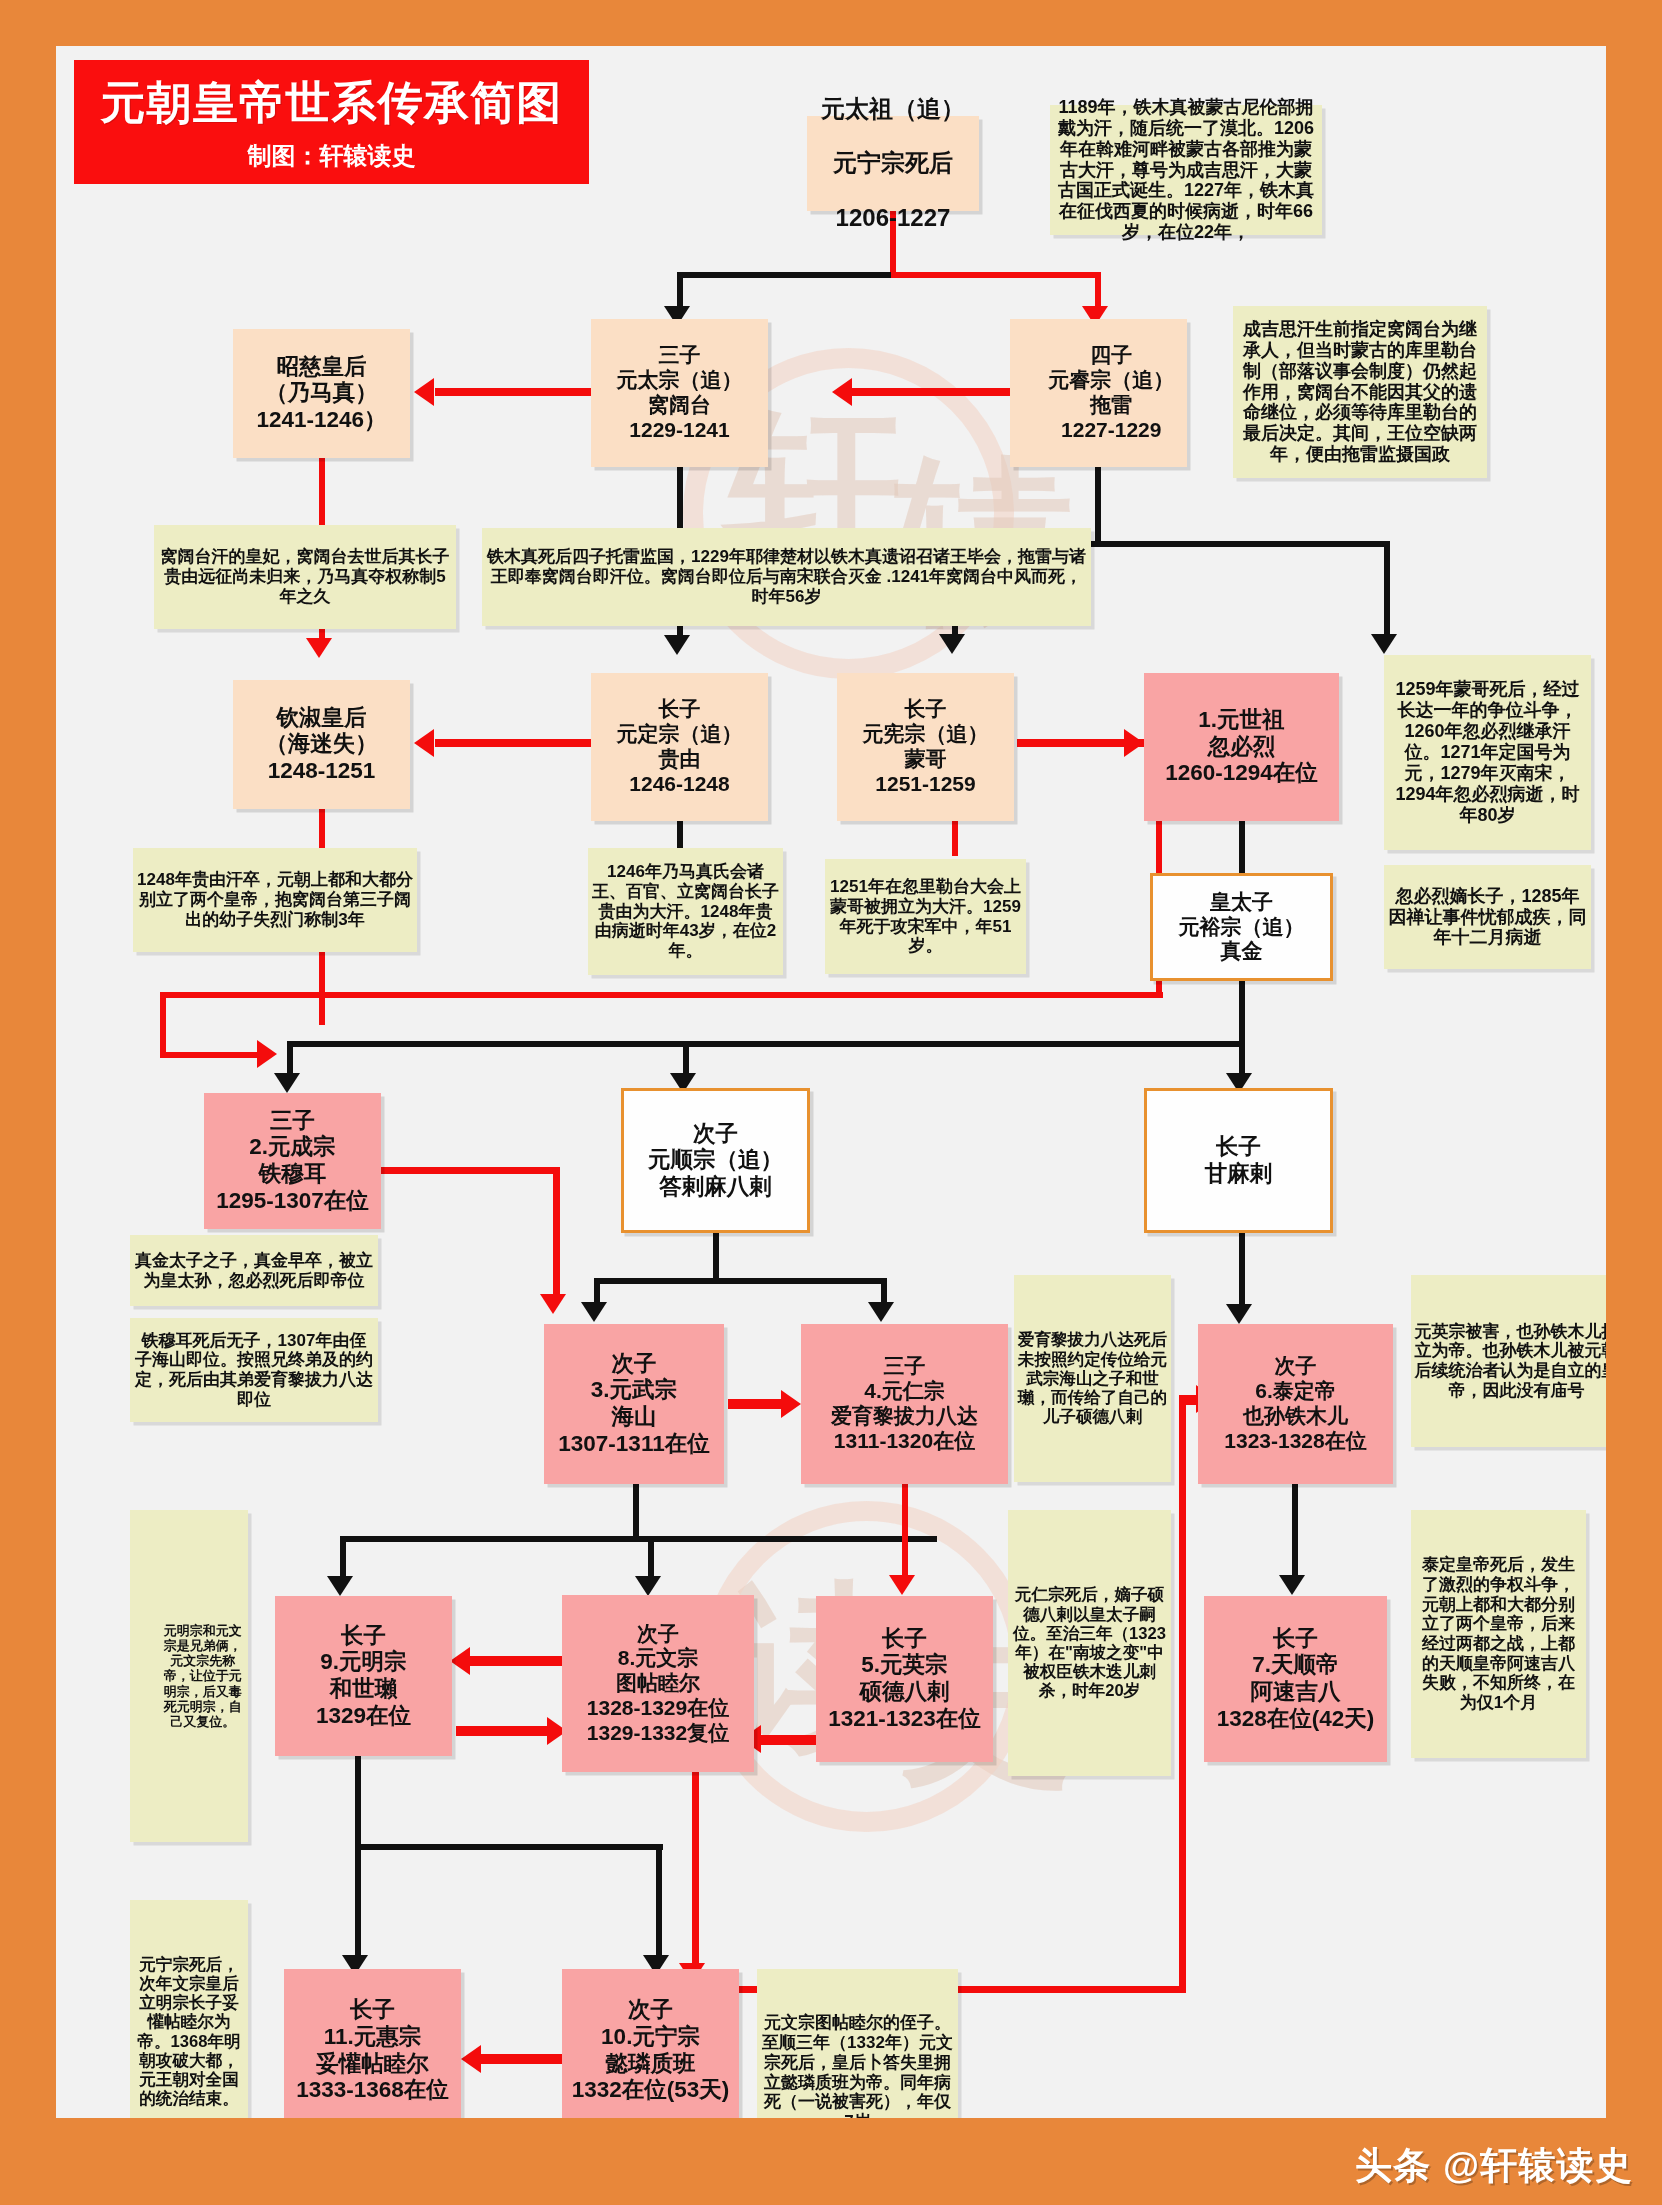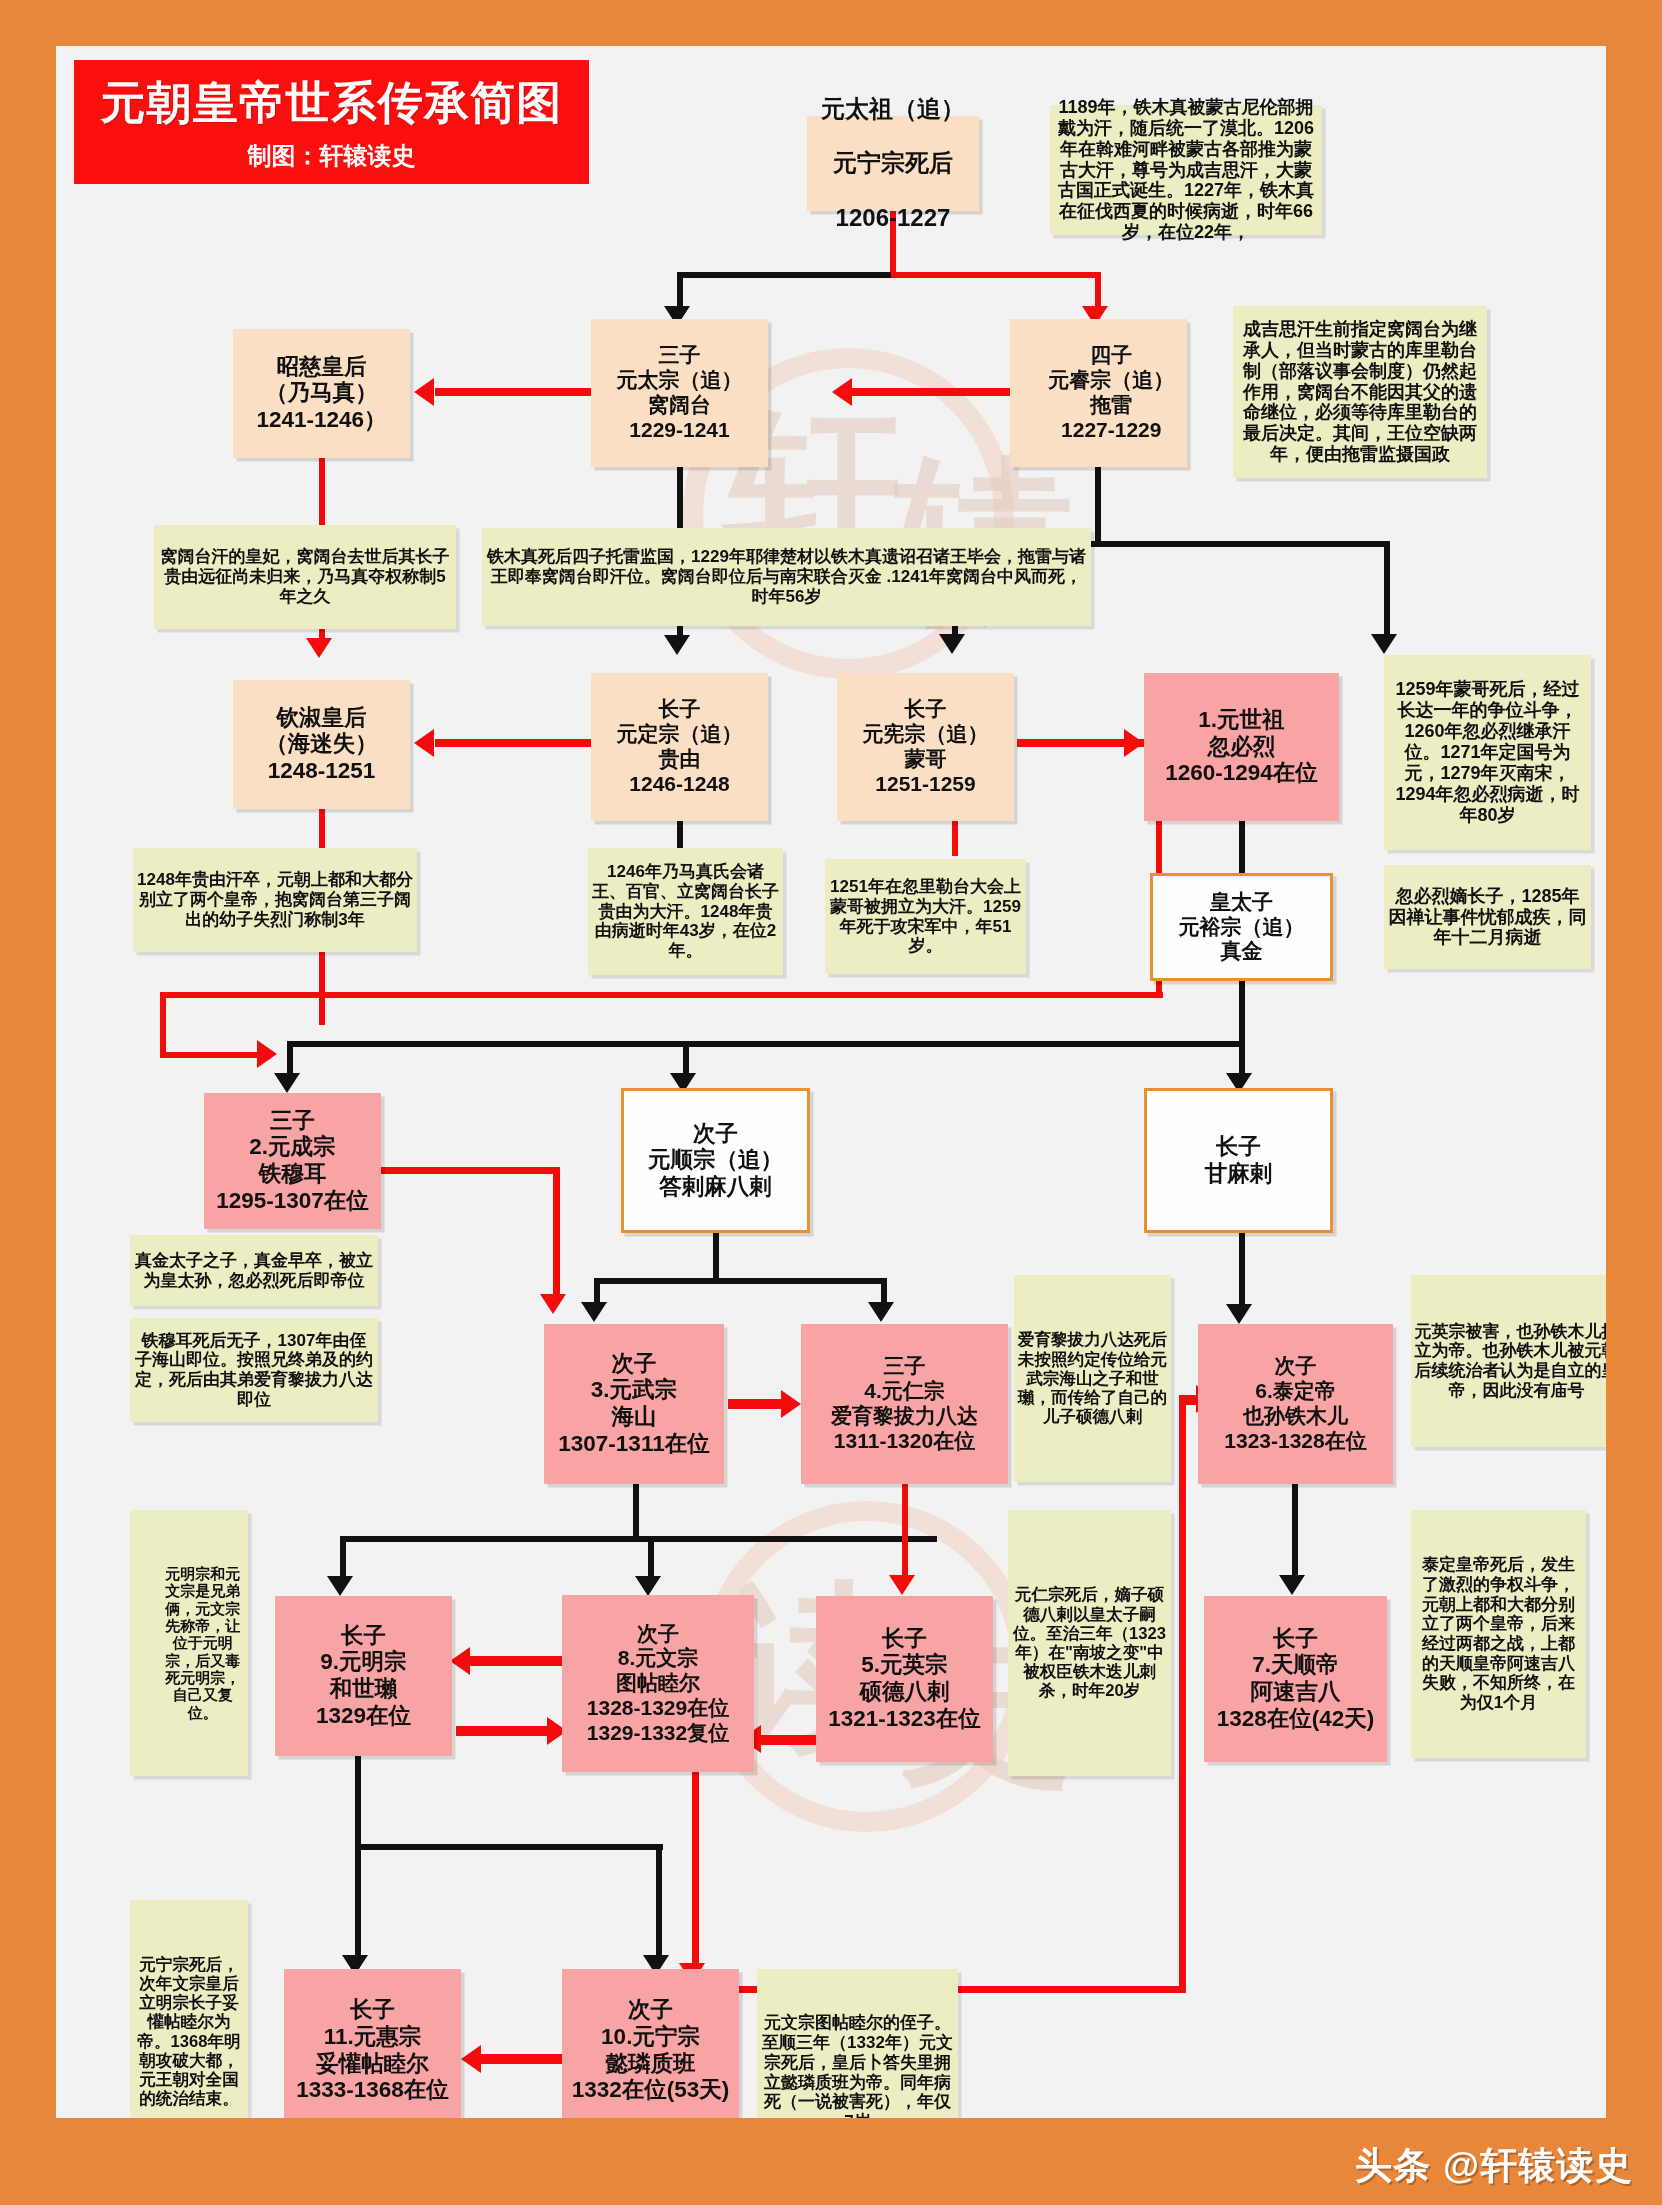--- a/index.html
+++ b/index.html
@@ -351,21 +351,21 @@
   </div>
 
   <div class="seg r" style="left:414px; top:1610px; width:95px; height:9.5px;"></div>
   <div class="arrow left r" style="left:394px; top:1601px;"></div>
   <div class="seg r" style="left:400px; top:1680px; width:95px; height:9.5px;"></div>
   <div class="arrow right r" style="left:491px; top:1671px;"></div>
 
   <div class="seg r" style="left:704px; top:1689px; width:56px; height:9.5px;"></div>
   <div class="arrow left r" style="left:685px; top:1679px;"></div>
 
-  <div class="note" style="left:74px; top:1464px; width:118px; height:266px; font-size:15px;padding-left:31px;">元明宗和元文宗是兄弟俩，元文宗先称帝，让位于元明宗，后又毒死元明宗，自己又复位。</div>
+  <div class="note" style="left:74px; top:1464px; width:118px; height:332px; font-size:13px;padding-left:31px;">元明宗和元文宗是兄弟俩，元文宗先称帝，让位于元明宗，后又毒死元明宗，自己又复位。</div>
   <div class="note" style="left:952px; top:1464px; width:163px; height:266px; font-size:16.6px;">元仁宗死后，嫡子硕德八剌以皇太子嗣位。至治三年（1323年）在"南坡之变"中被权臣铁木迭儿刺杀，时年20岁</div>
   <div class="note" style="left:1355px; top:1464px; width:175px; height:248px; font-size:17px;">泰定皇帝死后，发生了激烈的争权斗争，元朝上都和大都分别立了两个皇帝，后来经过两都之战，上都的天顺皇帝阿速吉八失败，不知所终，在为仅1个月</div>
 
   <div class="seg k" style="left:299px; top:1710px; width:6px; height:95px;"></div>
   <div class="seg k" style="left:299px; top:1798px; width:308px; height:6px;"></div>
   <div class="seg k" style="left:299px; top:1798px; width:6px; height:115px;"></div>
   <div class="arrow down k" style="left:286px; top:1909px;"></div>
   <div class="seg k" style="left:600px; top:1798px; width:6px; height:115px;"></div>
   <div class="arrow down k" style="left:587px; top:1909px;"></div>
 

